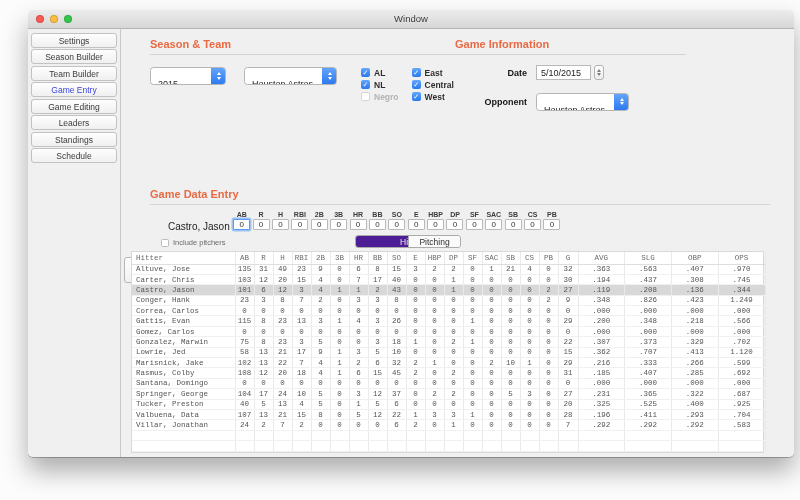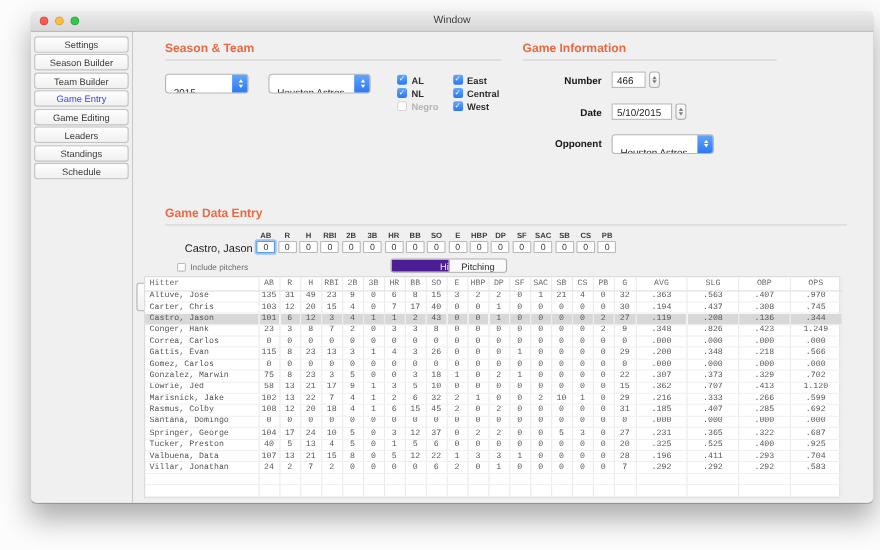--- a/index.html
+++ b/index.html
@@ -32,21 +32,21 @@
     border:1px solid #c2c2c2; border-radius:3px; cursor:default;
     overflow:hidden; white-space:nowrap;
   }
   .side-btn.active { color:var(--link-blue); }
   .content { flex:1; position:relative; background:#f0f0f0; }
 
   .section-heading { font-size:11px; font-weight:bold; color:var(--accent-orange); }
   .rule { height:1px; background:#d3d3d3; margin-top:4px; }
 
   .season { position:absolute; left:29px; top:9px; width:306px; }
-  .gameinfo { position:absolute; left:354px; top:9px; width:231px; }
+  .gameinfo { position:absolute; left:334px; top:9px; width:231px; }
   .gde-head { position:absolute; left:29px; top:159px; width:620px; }
 
   .season-controls { display:flex; margin-top:12px; align-items:flex-start; }
   .popup {
     height:15px; background:#fff; border:1px solid #b5b5b5; border-radius:3.5px;
     font-size:9px; color:#1e1e1e; position:relative; padding:16px 18px 0 7px;
     display:flex; align-items:center; white-space:nowrap; overflow:hidden;
   }
   .popup .cap {
     position:absolute; right:-1px; top:-1px; bottom:-1px; width:15px;
@@ -195,28 +195,20 @@
               </div>
             </div>
         </div>
       </div>
 
       <div class="gameinfo">
         <div class="section-heading">Game Information</div>
         <div class="rule"></div>
         <div class="gi-rows">
             <div class="gi-row">
-              <div class="gi-label">Number</div>
-              <div class="textbox number">466</div>
-              <span class="stepper">
-                <span class="tri-up"></span>
-                <span class="tri-down"></span>
-              </span>
-            </div>
-            <div class="gi-row">
               <div class="gi-label">Date</div>
               <div class="textbox date">5/10/2015</div>
               <span class="stepper">
                 <span class="tri-up"></span>
                 <span class="tri-down"></span>
               </span>
             </div>
             <div class="gi-row">
               <div class="gi-label">Opponent</div>
               <div class="popup opponent-popup">

